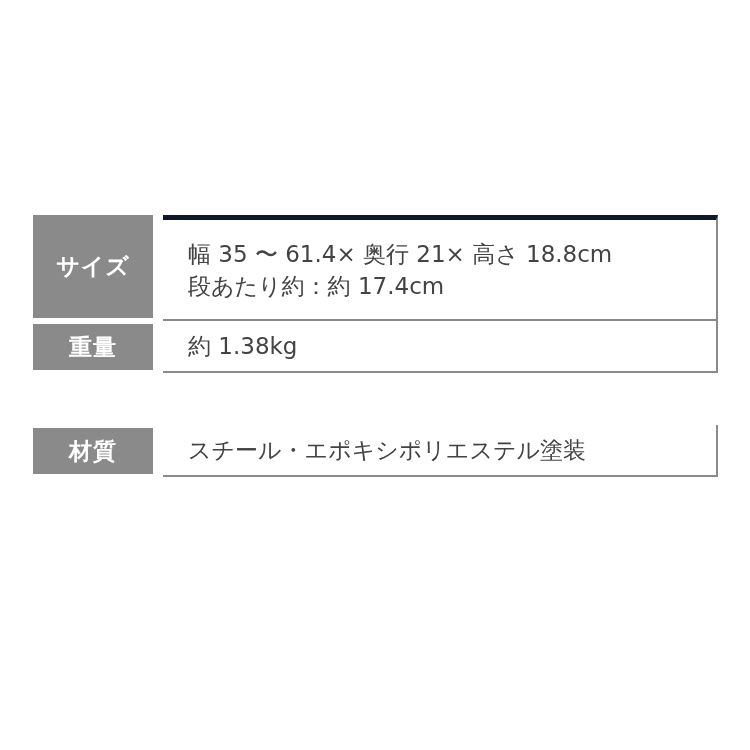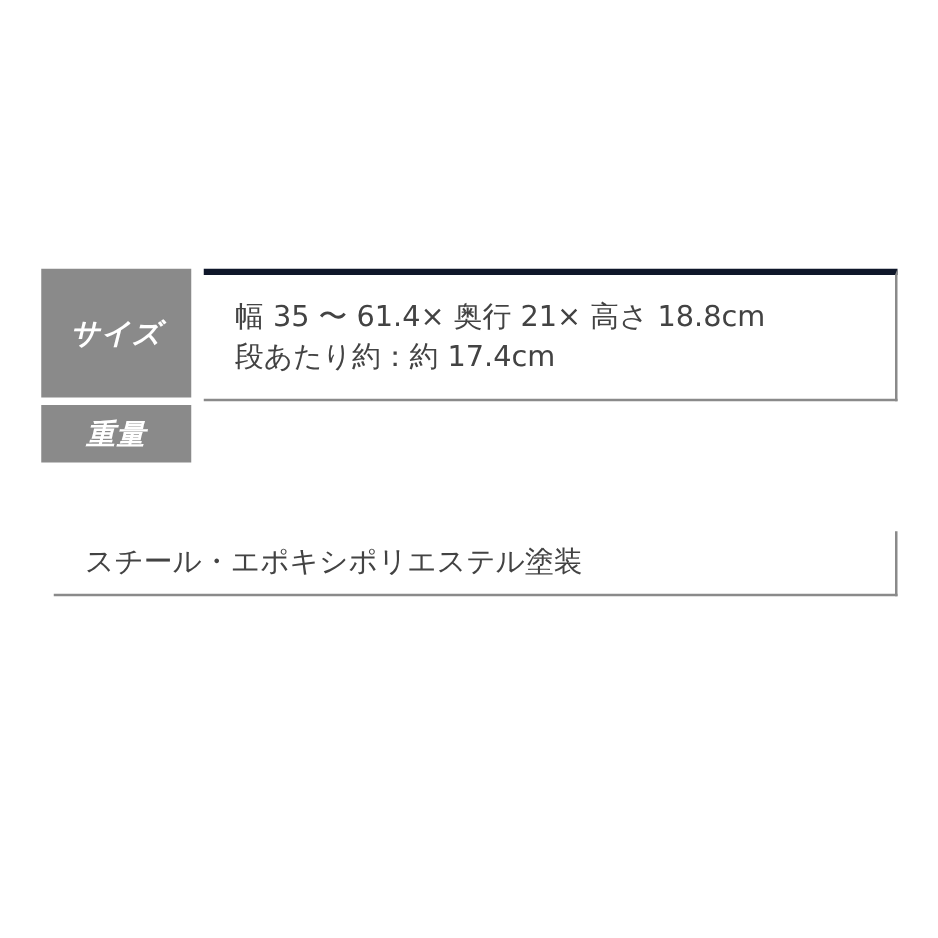--- a/index.html
+++ b/index.html
@@ -29,21 +29,21 @@
     color: #ffffff;
     font-size: 23px;
     font-weight: bold;
     display: flex;
     align-items: center;
     justify-content: center;
     letter-spacing: 1px;
   }
   
   .spec-row.mid-gap-top    .label-cell { margin-top: 3px; }
-  .spec-row.mid-gap-bottom .label-cell { margin-bottom: 3px; font-style: italic; }
+  .spec-row.mid-gap-bottom .label-cell { margin-bottom: 3px; }
 
   .col-gap { width: 10px; }
 
   .content-cell {
     flex: 1;
     background: #ffffff;
     border-right: 2px solid #8a8a8a;
     border-bottom: 2px solid #8a8a8a;
     color: #434343;
     font-size: 23px;
@@ -67,27 +67,31 @@
     <div class="col-gap"></div>
     <div class="content-cell">
       <div>幅 35 〜 61.4× 奥行 21× 高さ 18.8cm</div>
       <div>段あたり約：約 17.4cm</div>
     </div>
   </div>
 
   <div class="spec-row row-short mid-gap-top mid-gap-bottom">
     <div class="label-cell">重量</div>
     <div class="col-gap"></div>
+    <div class="content-cell">
+      <div>約 1.38kg</div>
+    </div>
   </div>
 
   <div class="spec-row row-short mid-gap-top mid-gap-bottom">
     <div class="col-gap"></div>
   </div>
 
   <div class="spec-row row-short mid-gap-top mid-gap-bottom">
+    <div class="label-cell">材質</div>
     <div class="col-gap"></div>
     <div class="content-cell">
       <div>スチール・エポキシポリエステル塗装</div>
     </div>
   </div>
 
   <div class="spec-row row-short mid-gap-top">
     <div class="col-gap"></div>
   </div>
 

